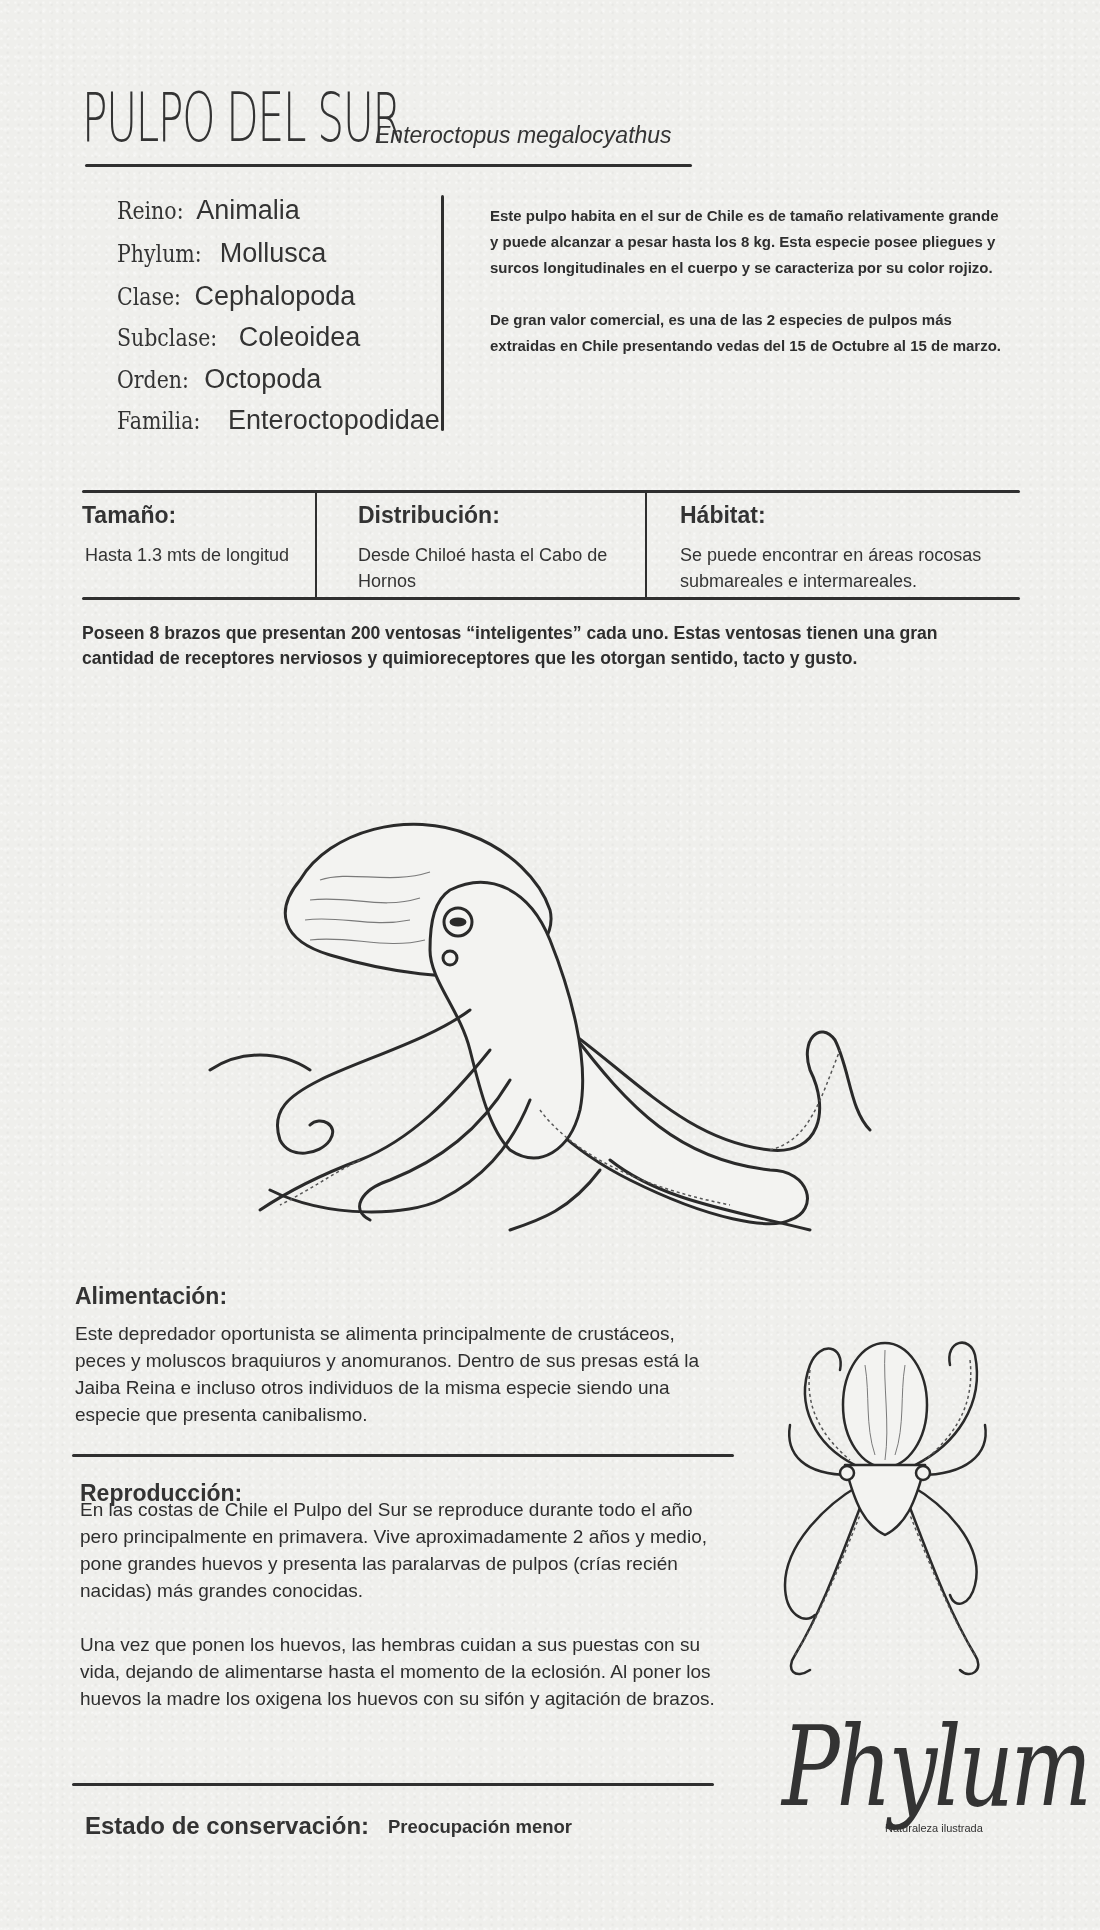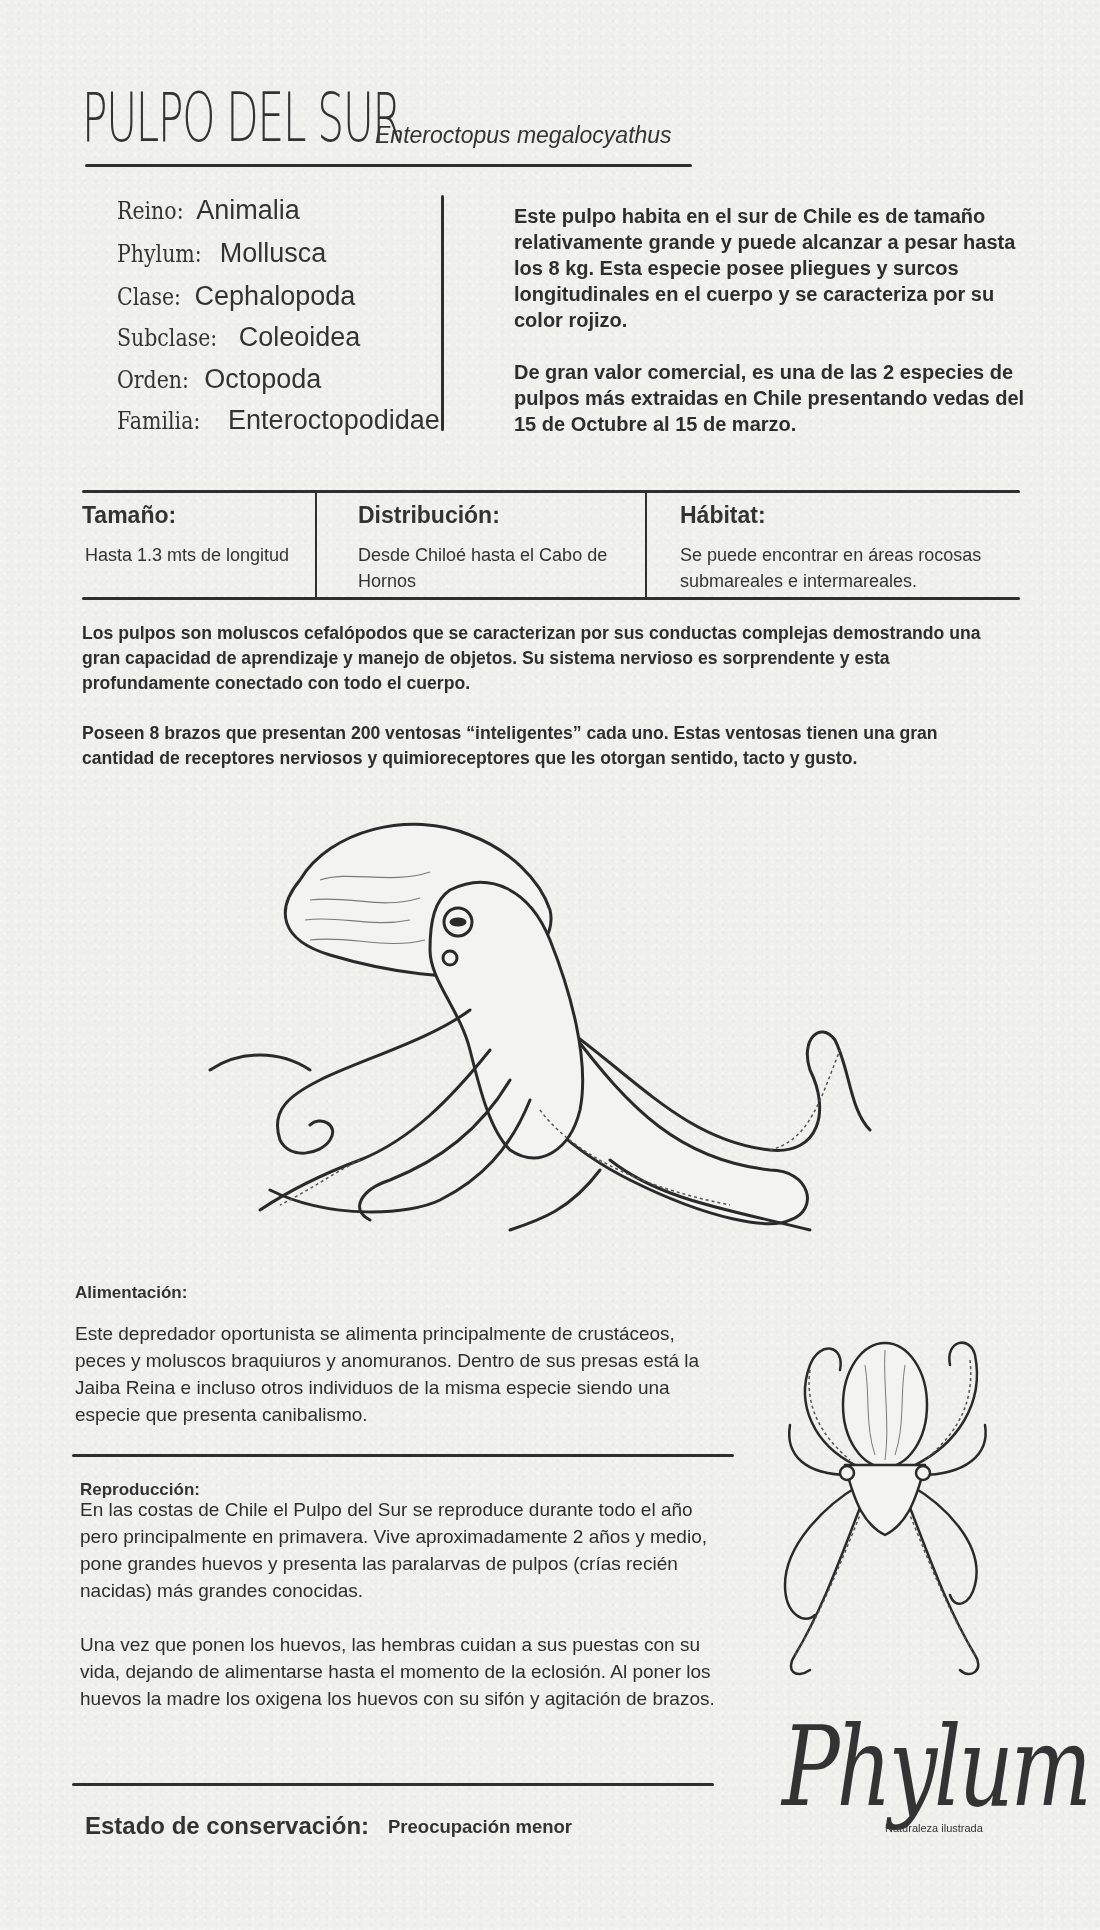--- a/index.html
+++ b/index.html
@@ -23,34 +23,34 @@
     #title { left: 82px; top: 78px; font-size: 68px; line-height: 80px; transform: scaleX(0.62); transform-origin: left; color: #333; letter-spacing: -2px; font-family: "DejaVu Sans", sans-serif; font-weight: 300; }
     #sci-name { left: 375px; top: 122px; font-size: 23px; font-style: italic; color: #333; }
 
     
     .tax-row { position: absolute; left: 82px; font-size: 27px; line-height: 34px; white-space: nowrap; margin-left: 35px; }
     .tax-label { font-family: "DejaVu Serif", serif; font-size: 25px; transform: scaleX(0.82); display: inline-block; transform-origin: left; color: #333; margin-right: -8px; }
     .tax-value { color: #333; }
 
     
     .para { position: absolute; color: #2e2e2e; }
-    #intro { left: 514px; top: 203px; width: 520px; font-size: 20px; line-height: 26px; font-weight: bold; }
+    #intro { left: 490px; top: 203px; width: 520px; font-size: 15px; line-height: 26px; font-weight: bold; }
     #intro p + p { margin-top: 26px; }
 
     
     .fact { position: absolute; top: 500px; }
     .fact h3 { font-size: 23px; line-height: 30px; font-weight: bold; color: #333; }
     .fact p { font-size: 18px; line-height: 26px; color: #333; margin-top: 12px; }
 
     
     #desc { left: 82px; top: 621px; width: 930px; font-size: 17.6px; line-height: 25px; font-weight: bold; }
     #desc p + p { margin-top: 25px; }
 
     
-    .sec-title { position: absolute; font-size: 17px; font-weight: bold; color: #333; }
+    .sec-title { position: absolute; font-size: 23px; font-weight: bold; color: #333; }
     .sec-text { position: absolute; font-size: 19px; line-height: 27px; color: #2e2e2e; }
     .sec-text p + p { margin-top: 27px; }
 
     #conservation-label { left: 85px; top: 1812px; font-size: 24px; font-weight: bold; color: #333; }
     #conservation-value { left: 388px; top: 1816px; font-size: 18.5px; color: #333; font-weight: bold; }
 
     
     #logo-word { left: 782px; top: 1712px; font-size: 110px; line-height: 110px; font-family: "DejaVu Serif", serif; font-style: italic; font-weight: 300; color: #333; transform: scaleX(0.78); transform-origin: left; letter-spacing: -4px; }
     #logo-tag { left: 885px; top: 1822px; font-size: 11px; color: #333; }
 
@@ -108,21 +108,20 @@
 <div class="fact" style="left:358px; width:260px;">
   <h3>Distribución:</h3>
   <p>Desde Chiloé hasta el Cabo de Hornos</p>
 </div>
 <div class="fact" style="left:680px; width:330px;">
   <h3>Hábitat:</h3>
   <p>Se puede encontrar en áreas rocosas submareales e intermareales.</p>
 </div>
 
 <div id="desc" class="para">
-  <p>Los pulpos son moluscos cefalópodos que se caracterizan por sus conductas complejas demostrando una gran capacidad de aprendizaje y manejo de objetos. Su sistema nervioso es sorprendente y esta profundamente conectado con todo el cuerpo.</p>
   <p>Poseen 8 brazos que presentan 200 ventosas “inteligentes” cada uno. Estas ventosas tienen una gran cantidad de receptores nerviosos y quimioreceptores que les otorgan sentido, tacto y gusto.</p>
 </div>
 
 <svg style="left:210px; top:810px;" width="660" height="430" viewBox="0 0 660 430">
   <g fill="#f3f3f1" stroke="#2a2a2a" stroke-width="3" stroke-linejoin="round" stroke-linecap="round">
 
     <path d="M330 200 C 420 260, 470 330, 560 340 C 610 345, 620 300, 600 260 C 590 230, 610 210, 625 230 C 640 260, 640 300, 660 320" fill="none" stroke-width="3"></path>
 
     <path d="M360 220 C 420 300, 470 350, 560 360 C 600 360, 610 400, 580 410 C 560 420, 500 410, 420 370 C 360 340, 320 300, 300 260 Z"></path>
     <path d="M400 350 C 450 390, 520 400, 600 420" fill="none"></path>

